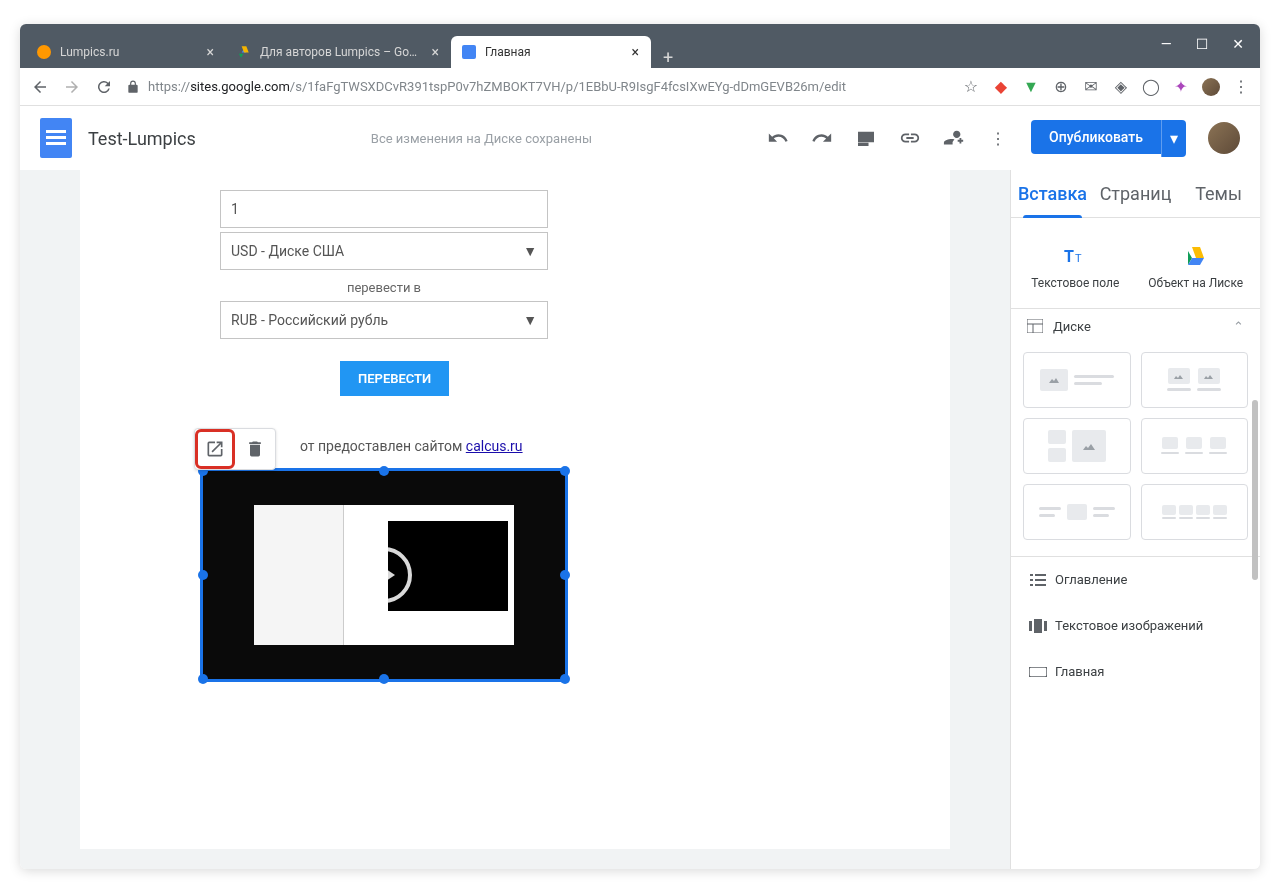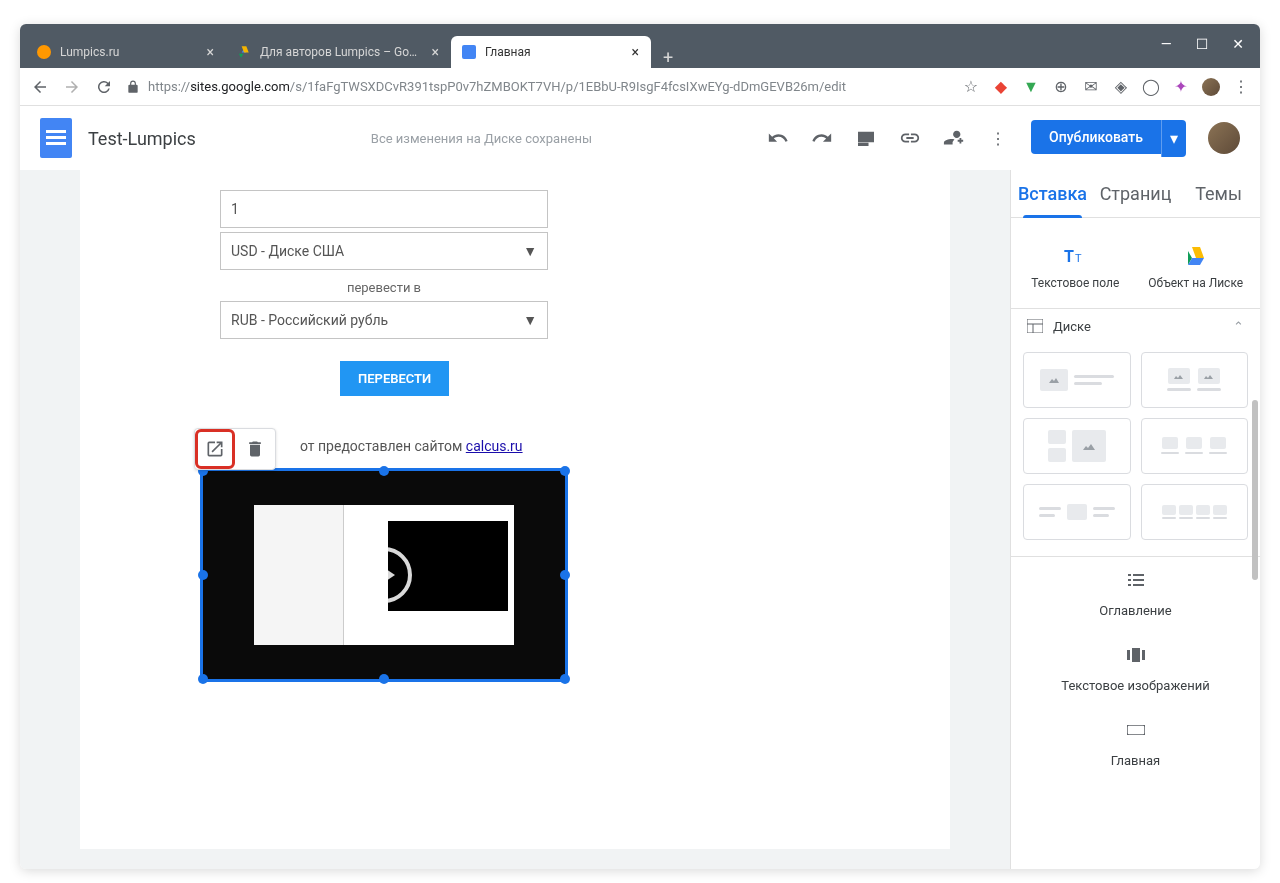--- a/index.html
+++ b/index.html
@@ -90,21 +90,21 @@
 .insert-item-icon { width: 28px; height: 28px; display: flex; align-items: center; justify-content: center; }
 .insert-item-label { font-size: 12px; color: #3c4043; text-align: center; line-height: 1.3; }
 .section-header { display: flex; align-items: center; justify-content: space-between; padding: 10px 16px; border-top: 1px solid #e0e0e0; font-size: 13px; color: #3c4043; }
 .layouts-grid { display: grid; grid-template-columns: 1fr 1fr; gap: 10px; padding: 8px 12px 16px; }
 .layout-item { height: 56px; border: 1px solid #dadce0; border-radius: 4px; background: #fff; cursor: pointer; padding: 8px; display: flex; gap: 6px; align-items: center; justify-content: center; }
 .layout-thumb { width: 28px; height: 22px; background: #e8eaed; border-radius: 2px; display:flex; align-items:center; justify-content:center; }
 .layout-lines { display:flex; flex-direction:column; gap:4px; }
 .layout-line { width: 40px; height: 3px; background: #dadce0; border-radius: 2px; }
 .layout-line.short { width: 28px; }
 .comp-list { border-top: 1px solid #e0e0e0; }
-.comp-item { display: flex; align-items: center; gap: 14px; padding: 14px 18px; font-size: 13px; color: #3c4043; cursor: pointer; flex-direction: column; }
+.comp-item { display: flex; align-items: center; gap: 8px; padding: 14px 18px; font-size: 13px; color: #3c4043; cursor: pointer; }
 .comp-icon { width: 18px; height: 18px; color: #5f6368; display:inline-flex; align-items:center; justify-content:center; }
 
 .side-scrollbar { position: absolute; right: 2px; top: 230px; width: 6px; height: 180px; background: #c1c1c1; border-radius: 3px; }
 .favicon-orange { background: #ff9800; border-radius: 50%; width:14px; height:14px; }
 .favicon-sites { width:14px; height:14px; background:#4285f4; border-radius:2px; }
 
 svg { display: block; }
 </style>
 </head>
 <body>

